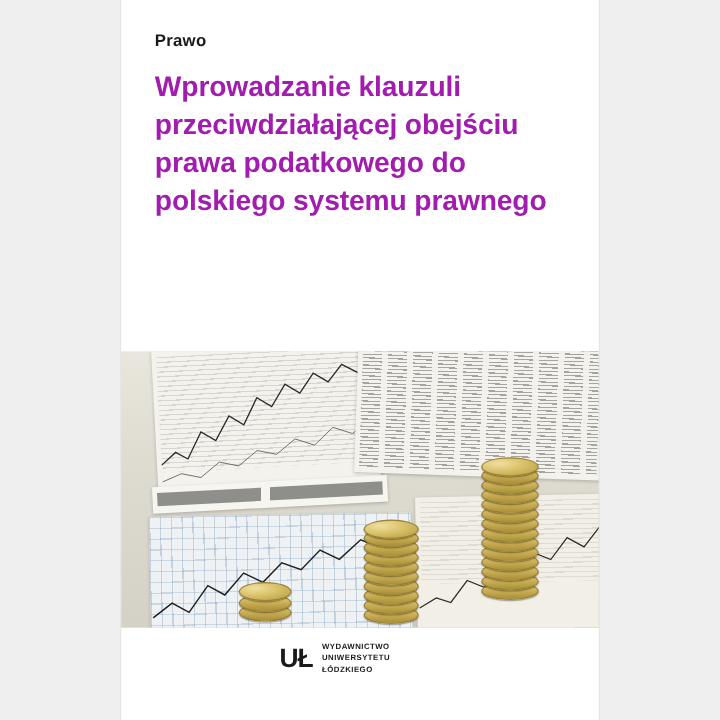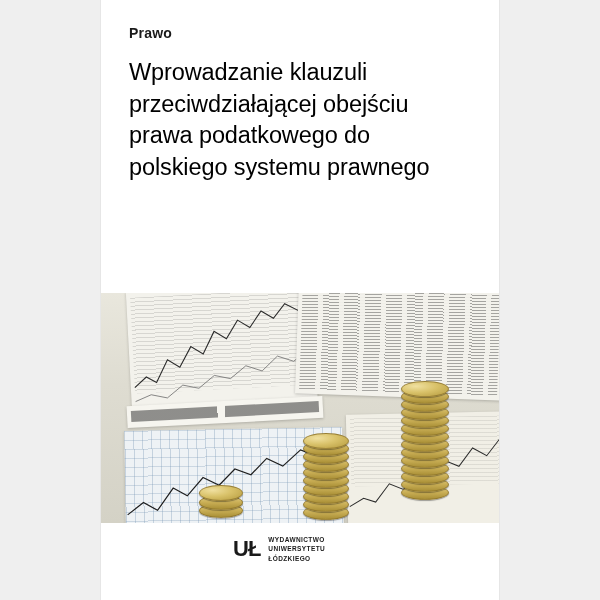--- a/index.html
+++ b/index.html
@@ -38,22 +38,22 @@
     color: #1a1a1a;
     letter-spacing: 0.2px;
   }
   .title {
     position: absolute;
     left: 28px;
     top: 57px;
     width: 345px;
     font-size: 23.5px;
     line-height: 1.35;
-    font-weight: normal;
-    color: #000000;
+    font-weight: bold;
+    color: #a21caf;
     letter-spacing: -0.1px;
   }
   .author {
     position: absolute;
     left: 28px;
     top: 265px;
     font-size: 14.5px;
     color: #1a1a1a;
     font-weight: normal;
   }

